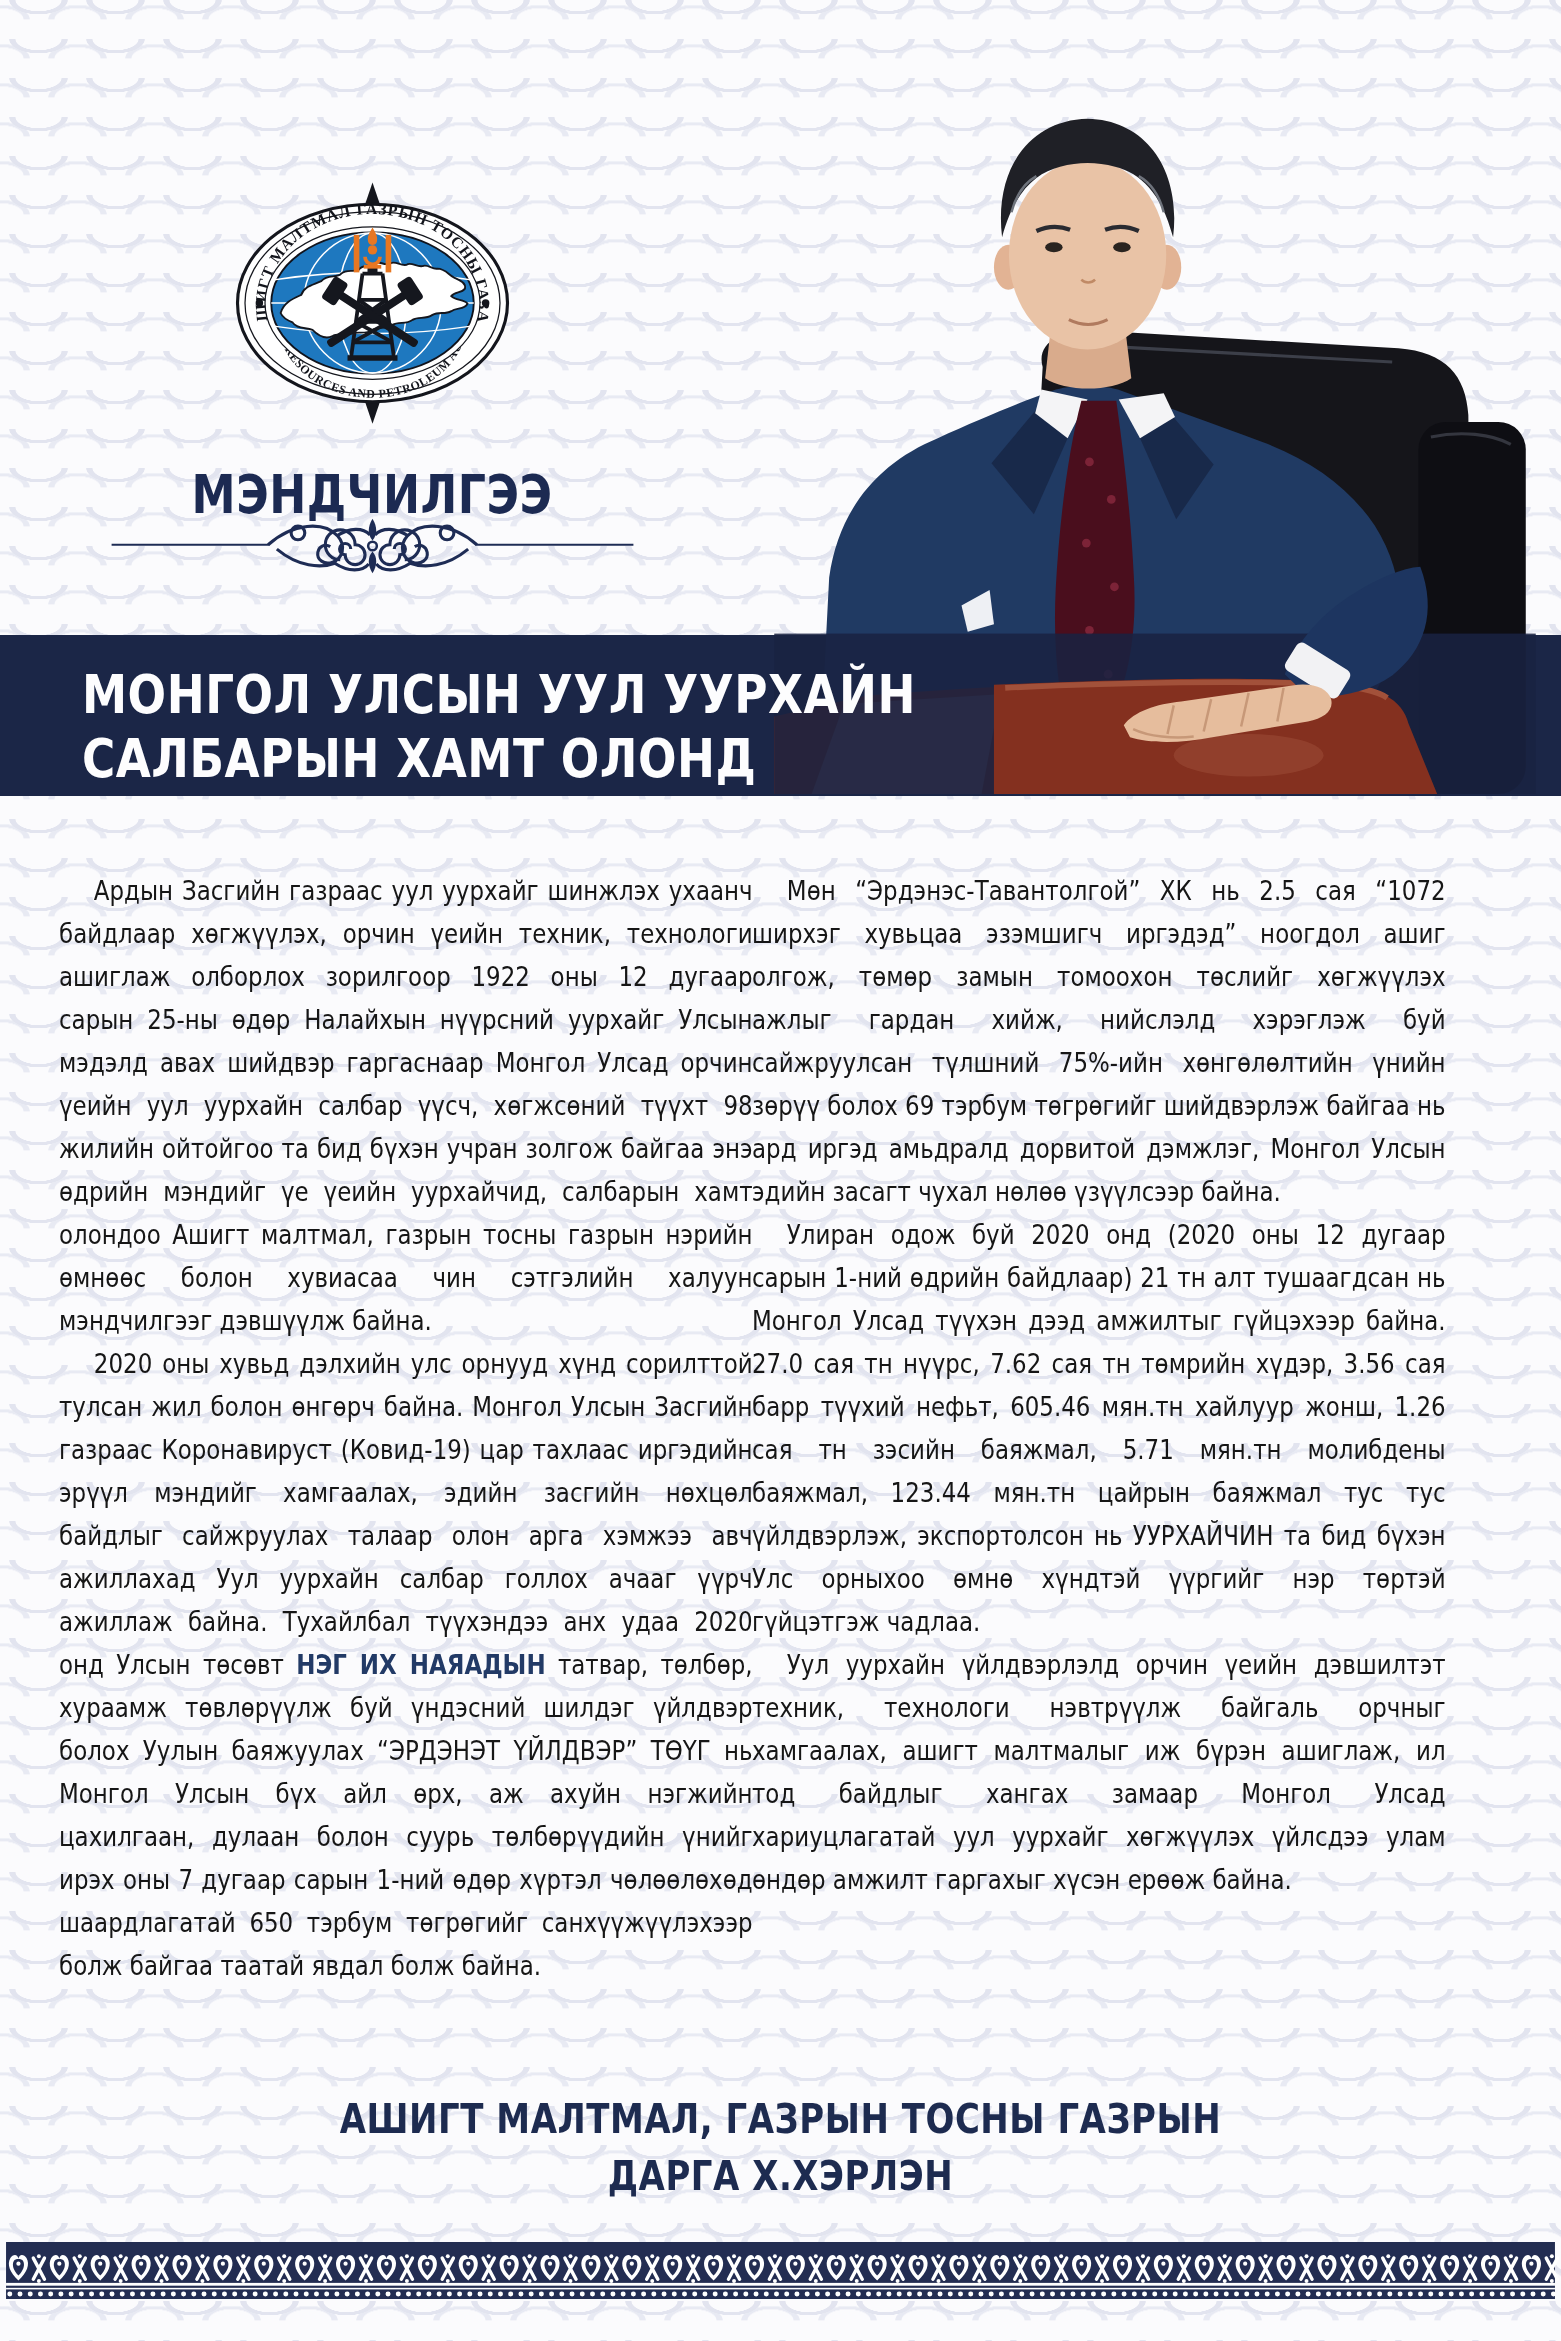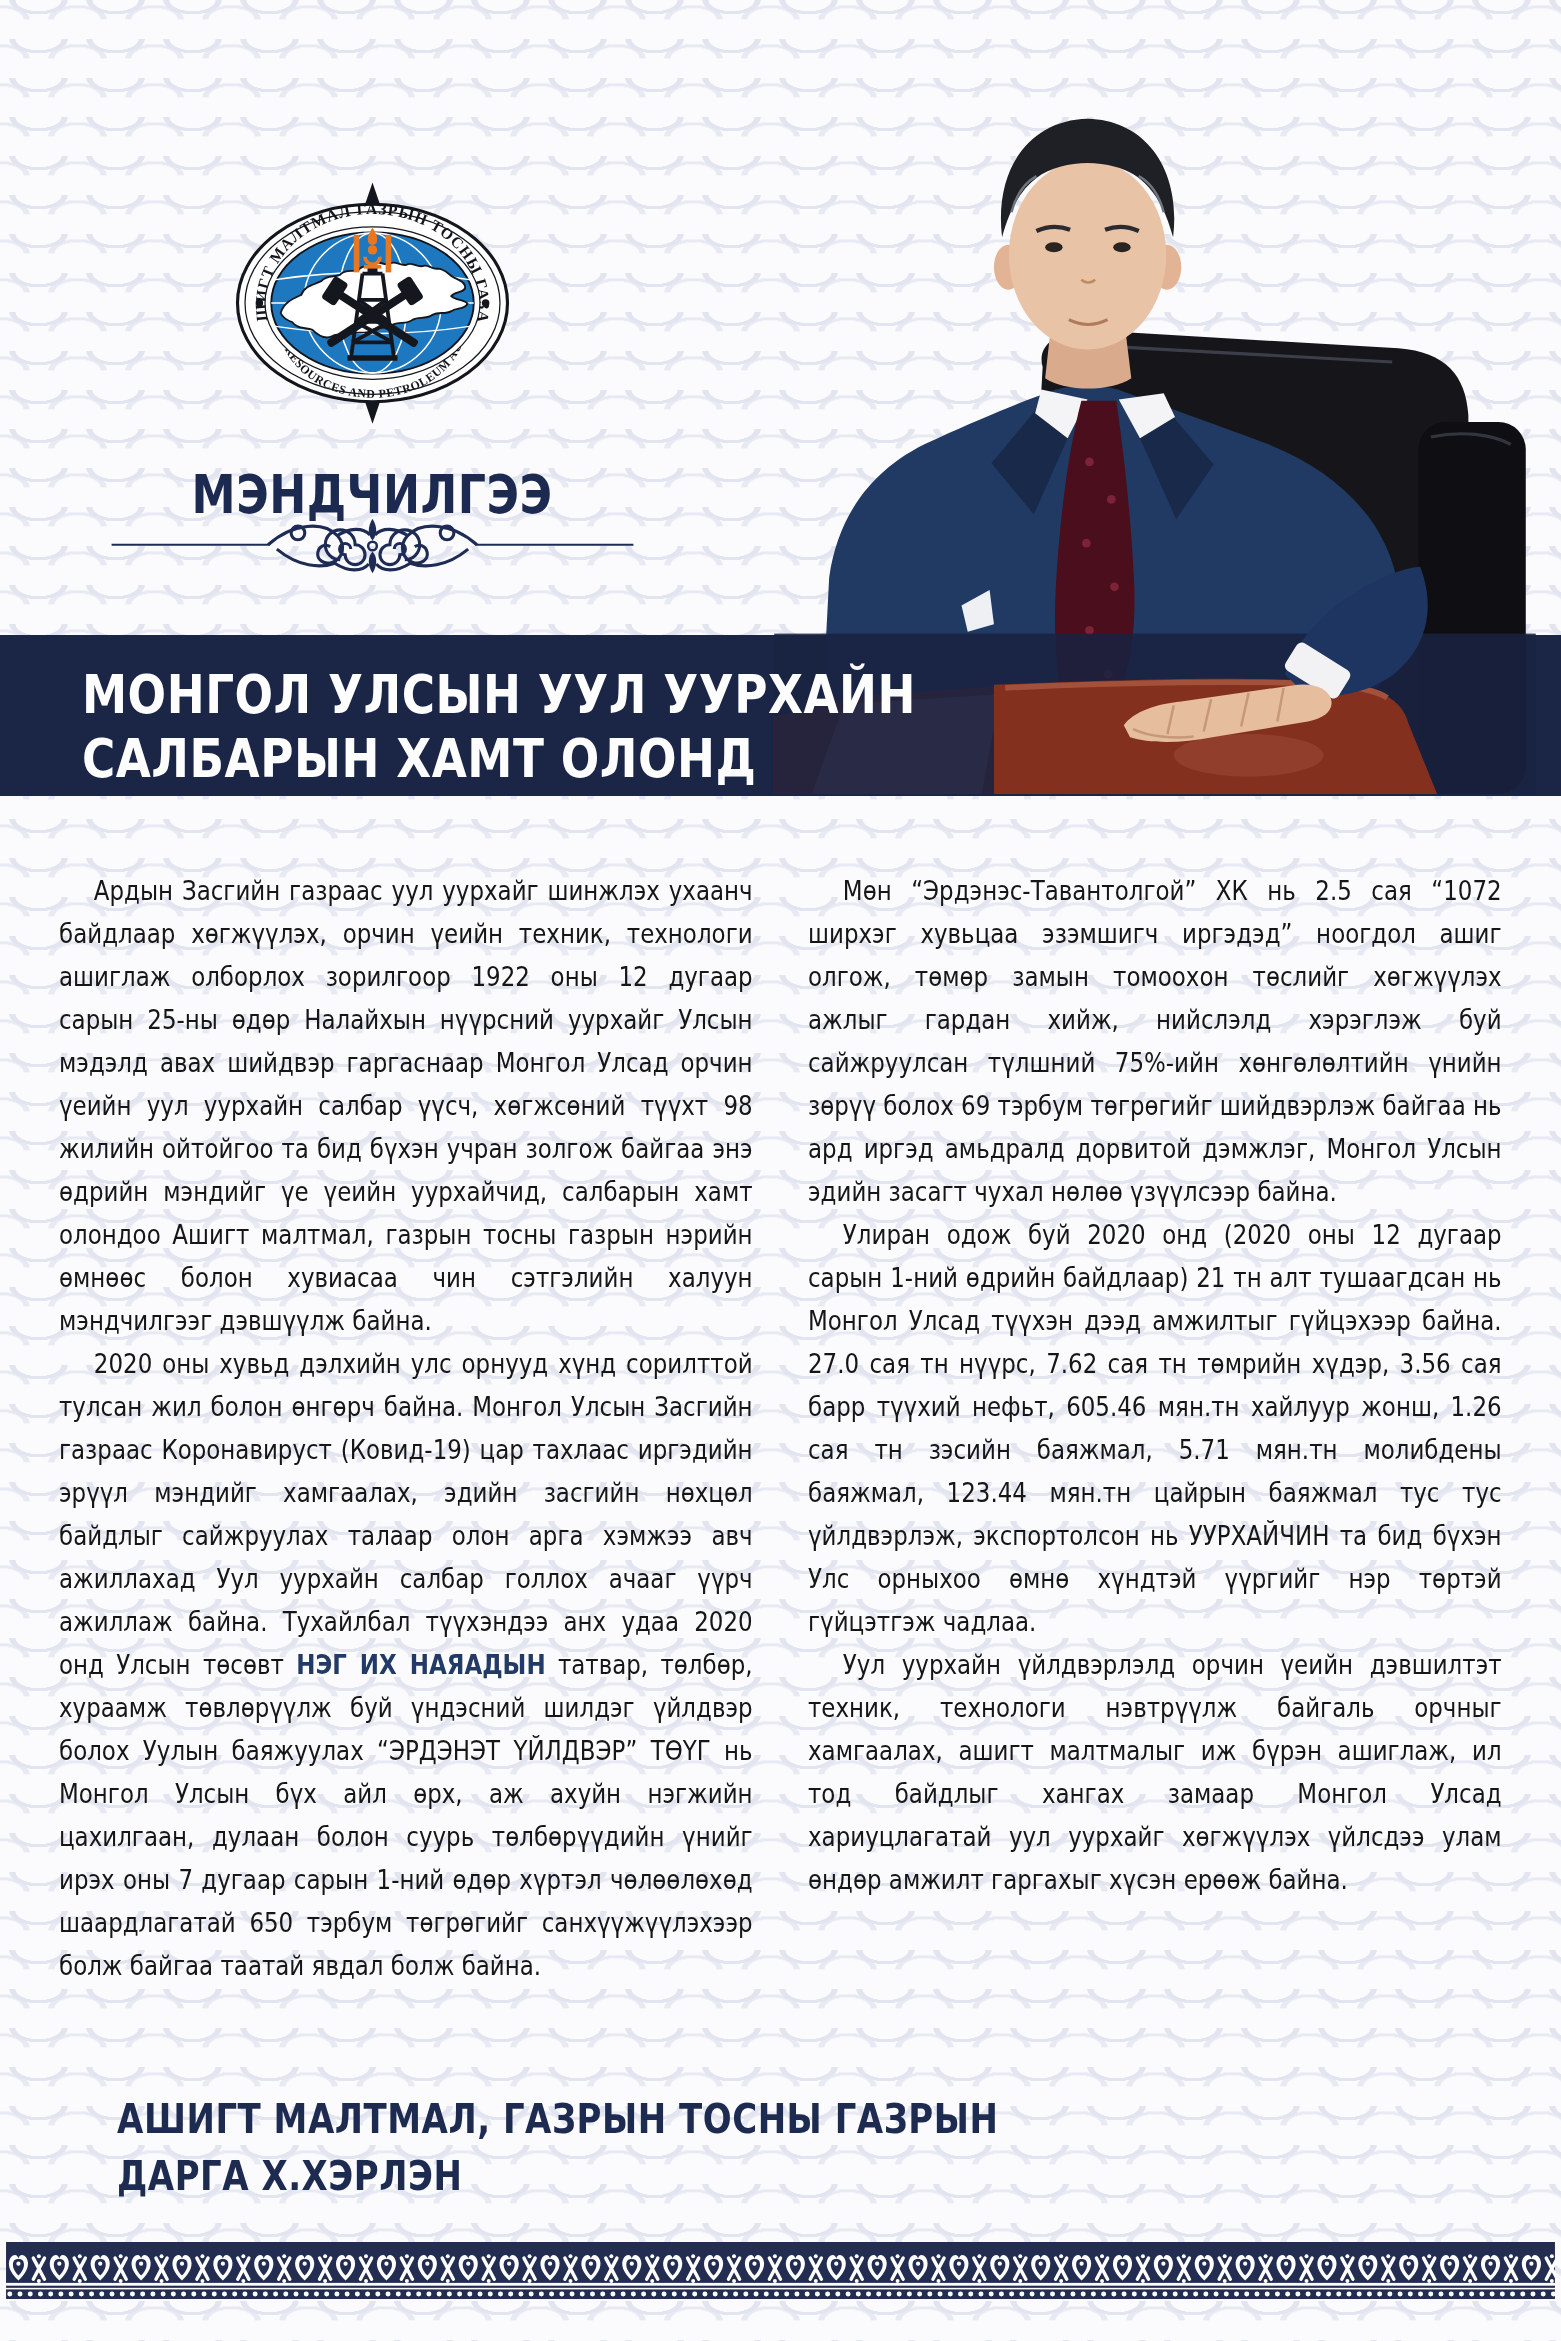--- a/index.html
+++ b/index.html
@@ -21,28 +21,28 @@
     transform:scaleX(.82);transform-origin:50% 50%;white-space:nowrap;}
   .ornament{left:110px;top:505px;width:525px;height:82px;z-index:3;}
   
   .banner{left:0;top:635px;width:1561px;height:161px;background:#1b2647;z-index:1;}
   .banner-text{left:25px;top:663px;width:712px;z-index:4;text-align:center;
     color:#fdfdfe;font-size:54px;font-weight:600;line-height:64px;letter-spacing:0.6px;
     transform:scaleX(.84);transform-origin:50% 50%;white-space:nowrap;}
   
   .photo{left:774px;top:25px;width:762px;height:769px;z-index:2;}
   
-  .columns{left:59px;top:869px;width:1443px;display:flex;gap:56px;z-index:1;}
+  .columns{left:59px;top:869px;width:1443px;display:flex;z-index:1;}
   .col{width:693px;}
   .col-inner{width:816px;transform:scaleX(.85);transform-origin:top left;
     font-size:27px;line-height:43px;color:#161616;text-align:justify;}
   .col-inner p{margin:0;text-indent:41px;}
   .hl{font-weight:700;color:#223a66;}
   
-  .signature{left:0;top:2091px;width:1561px;text-align:left;z-index:1;
+  .signature{left:0;top:2091px;width:1561px;text-align:center;z-index:1;
     color:#1d2b50;font-size:40px;font-weight:700;line-height:57px;letter-spacing:0.6px;}
   .signature .sig-line{transform:scaleX(.85);transform-origin:50% 50%;white-space:nowrap;}
   
   .bottom-band{left:0;top:2242px;width:1561px;height:57px;z-index:1;}
 </style>
 </head>
 <body>
 
 <div class="page">
 

